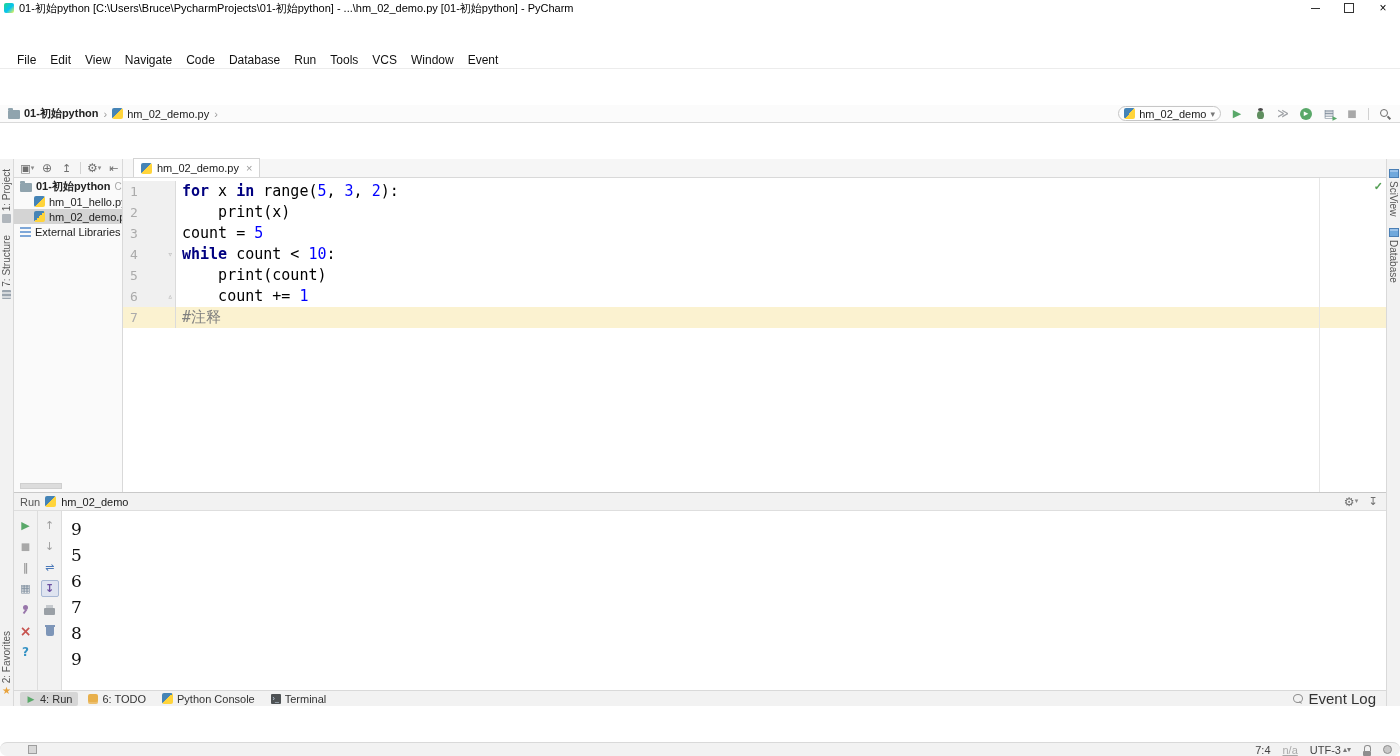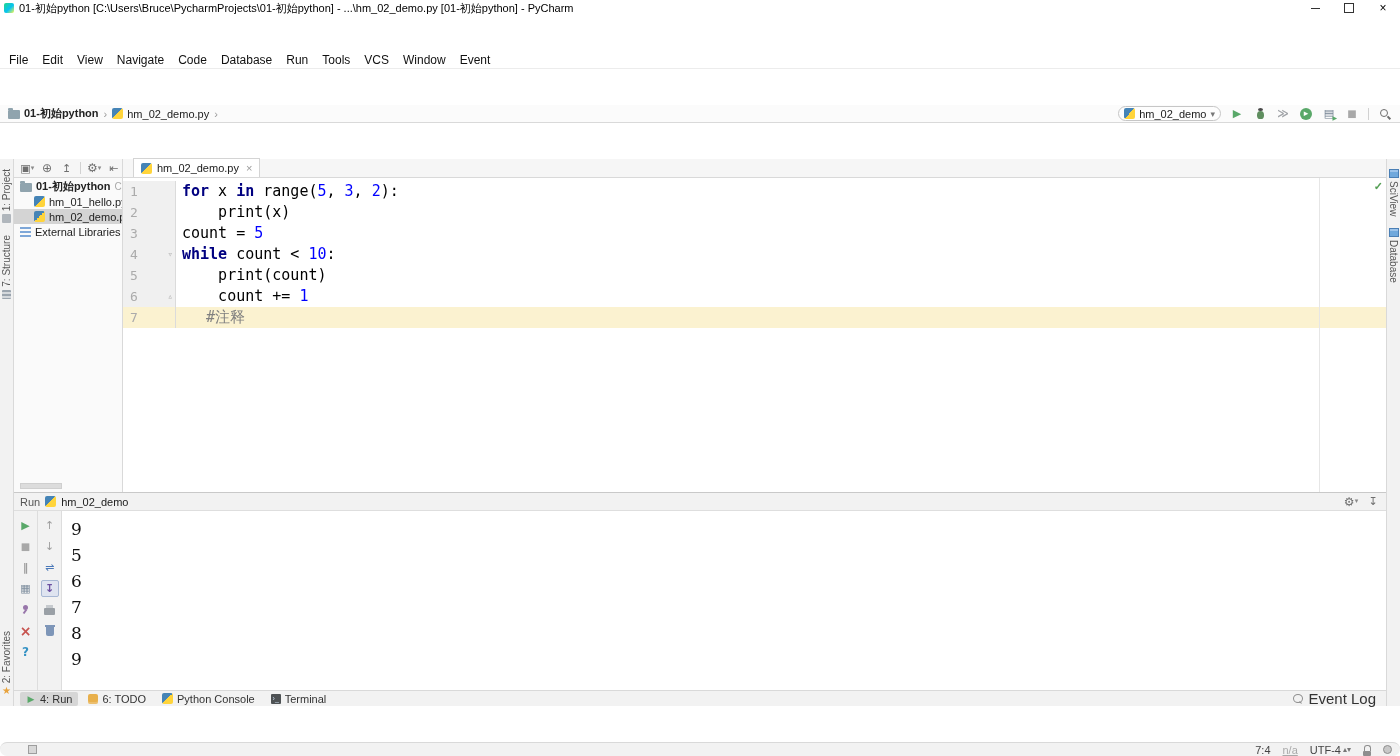--- a/index.html
+++ b/index.html
@@ -11,21 +11,21 @@
   .titlebar{height:16px;display:flex;align-items:center;background:#fff;flex:0 0 auto;}
   .app-logo{width:10px;height:10px;margin:0 5px 0 4px;border-radius:2px;
             background:linear-gradient(135deg,#21d789 0%,#07c3f2 55%,#fcf84a 100%);}
   .title-text{font-size:11px;color:#000;white-space:nowrap;}
   .wc-group{margin-left:auto;display:flex;height:16px;}
   .wc{width:34px;height:16px;display:flex;align-items:center;justify-content:center;color:#000;}
   .wc-min::before{content:"";width:9px;height:1px;background:#333;}
   .wc-max::before{content:"";width:8px;height:8px;border:1px solid #333;}
   .wc-close{font-size:12px;line-height:1;}
   
-  .menubar{height:17px;display:flex;align-items:center;background:#fff;padding-left:2px;
+  .menubar{height:17px;display:flex;align-items:center;background:#fff;padding-left:10px;
            border-bottom:1px solid #ececec;flex:0 0 auto;}
   .menu-item{padding:1px 7px;font-size:12px;color:#111;cursor:default;}
   
   .navbar{height:18px;display:flex;align-items:center;background:#fbfbfb;
           border-bottom:1px solid #d9d9d9;padding:0 6px 0 8px;flex:0 0 auto;}
   .crumb{display:inline-flex;align-items:center;gap:4px;}
   .crumb-label{font-size:11px;color:#222;}
   .crumb.bold .crumb-label{font-weight:bold;}
   .crumb-sep{color:#9a9a9a;margin:0 5px;font-size:11px;}
   .nav-right{margin-left:auto;display:flex;align-items:center;gap:7px;}
@@ -70,21 +70,21 @@
           font-family:"DejaVu Sans Mono","Liberation Mono",monospace;}
   .code-lines{padding-top:3px;}
   .code-row{display:flex;height:21px;line-height:21px;}
   .gutter-cell{width:53px;flex:0 0 auto;background:#f0f0f0;border-right:1px solid #dbdbdb;
                color:#ababab;font-size:13px;padding-left:7px;position:relative;}
   .code-cell{flex:1 1 auto;white-space:pre;font-size:15px;padding-left:6px;color:#000;}
   .code-row.caret{background:#fbf2d0;}
   .code-row.caret .gutter-cell{background:#fbf2d0;}
   .tok-kw{color:#000080;font-weight:bold;}
   .tok-num{color:#0000ff;}
-  .tok-com{color:#808080;margin-left:24px;}
+  .tok-com{color:#808080;}
   .fold{position:absolute;right:2px;top:0;color:#b8b8b8;font-size:9px;}
   .margin-guide{position:absolute;top:0;bottom:0;left:1196px;width:1px;background:#e6e6e6;}
   .inspect-ok{position:absolute;top:2px;right:3px;color:#56a056;font-weight:bold;font-size:11px;
               font-family:"Liberation Sans",sans-serif;}
   
   .run-panel{height:198px;flex:0 0 auto;display:flex;flex-direction:column;border-top:1px solid #c9c9c9;}
   .run-header{height:18px;flex:0 0 auto;background:#f2f2f2;border-bottom:1px solid #dedede;
               display:flex;align-items:center;gap:5px;padding:0 6px;}
   .run-header .rh-label{color:#555;}
   .rh-right{margin-left:auto;display:flex;align-items:center;gap:8px;}
@@ -465,20 +465,20 @@
         </div>
     </div>
   </div>
 
   <div class="statusbar">
     <span class="sb-square"></span>
     <div class="sb-right">
       <span>7:4</span>
       <span class="sb-dim">n/a</span>
       <span class="enc">
-        <span>UTF-4</span>
+        <span>UTF-3</span>
         <span class="enc-caret">▴▾</span>
       </span>
       <span class="ic ic-lock"></span>
       <span class="ic-hector"></span>
     </div>
   </div>
 </div>
 
 </body></html>

